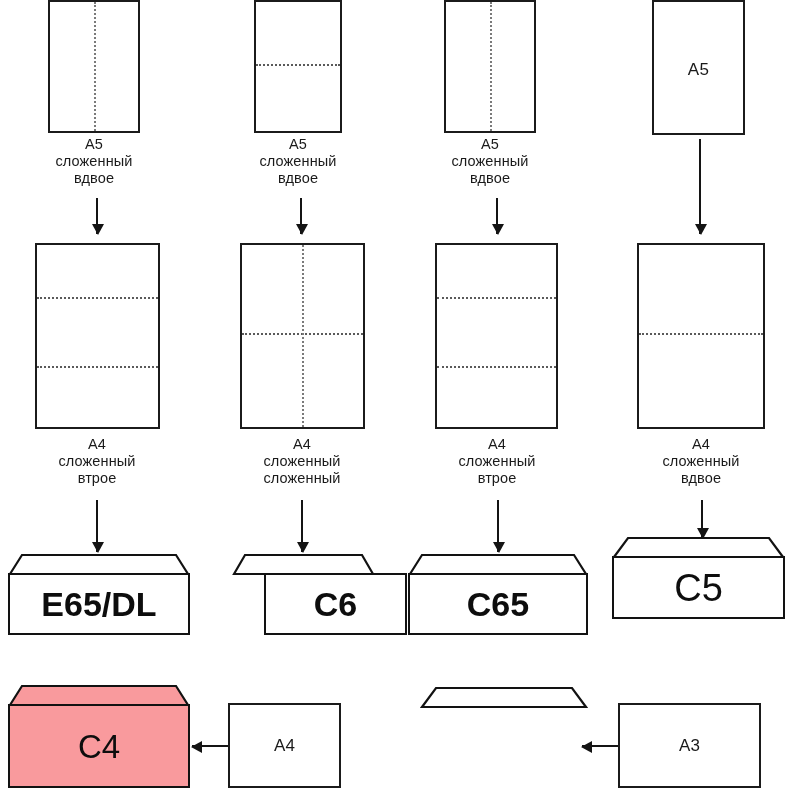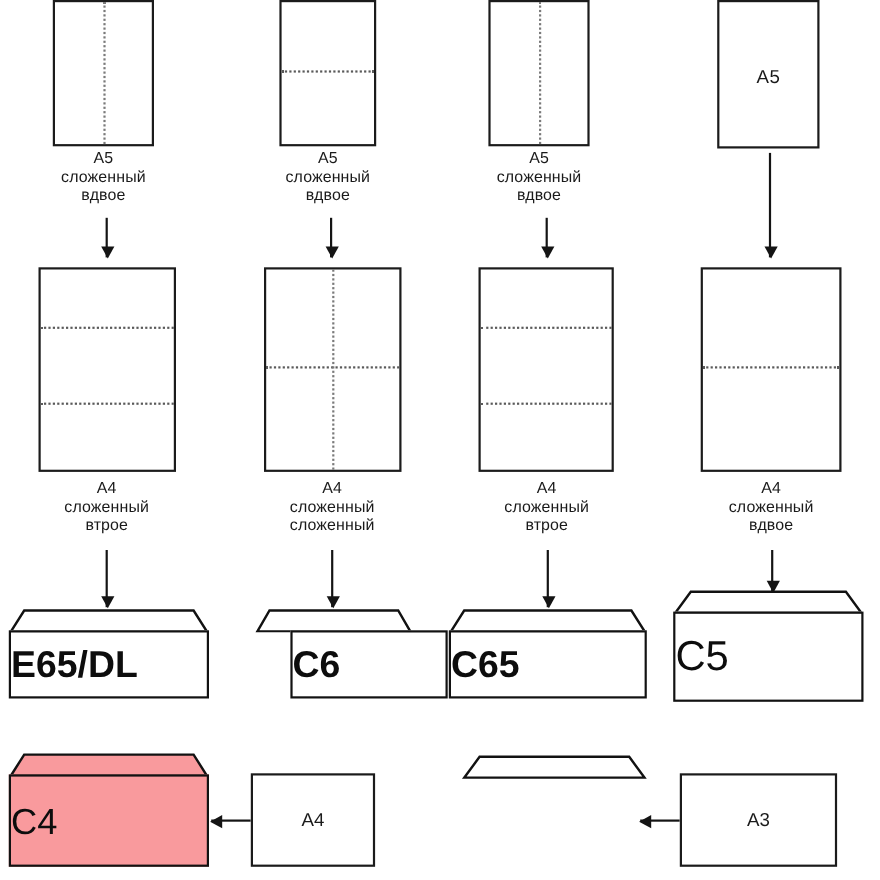--- a/index.html
+++ b/index.html
@@ -115,21 +115,21 @@
   .env-flap svg { display: block; width: 100%; height: 100%; }
   .env-body {
     position: absolute;
     left: 0;
     width: 100%;
     box-sizing: border-box;
     border: 2px solid #121212;
     background: #ffffff;
     display: flex;
     align-items: center;
-    justify-content: flex-start;
+    justify-content: center;
   }
   .env-label {
     font-size: 34px;
     font-weight: 700;
     color: #0d0d0d;
     letter-spacing: 0px;
     line-height: 1;
   }
   .envelope.highlight .env-body { background: #f99a9d; }
   .envelope.big .env-label { font-size: 38px; font-weight: 400; }
@@ -249,21 +249,21 @@
       <span class="env-label">C65</span>
     </div>
   </div>
 
   <div class="envelope big" style="left:612px; top:536px; width:173px; height:99px;">
     <div class="env-flap" style="height:22px;">
       <svg viewBox="0 0 173 22" preserveAspectRatio="none">
         <polygon points="2,21 16,2 157,2 171,21" fill="#ffffff" stroke="#121212" stroke-width="2.2" vector-effect="non-scaling-stroke"></polygon>
       </svg>
     </div>
-    <div class="env-body" style="top:20px; height:82px;">
+    <div class="env-body" style="top:20px; height:63px;">
       <span class="env-label">C5</span>
     </div>
   </div>
 
   <div class="envelope highlight" style="left:8px; top:684px; width:182px; height:104px;">
     <div class="env-flap" style="height:22px;">
       <svg viewBox="0 0 182 22" preserveAspectRatio="none">
         <polygon points="2,21 14,2 168,2 180,21" fill="#f99a9d" stroke="#121212" stroke-width="2.2" vector-effect="non-scaling-stroke"></polygon>
       </svg>
     </div>

